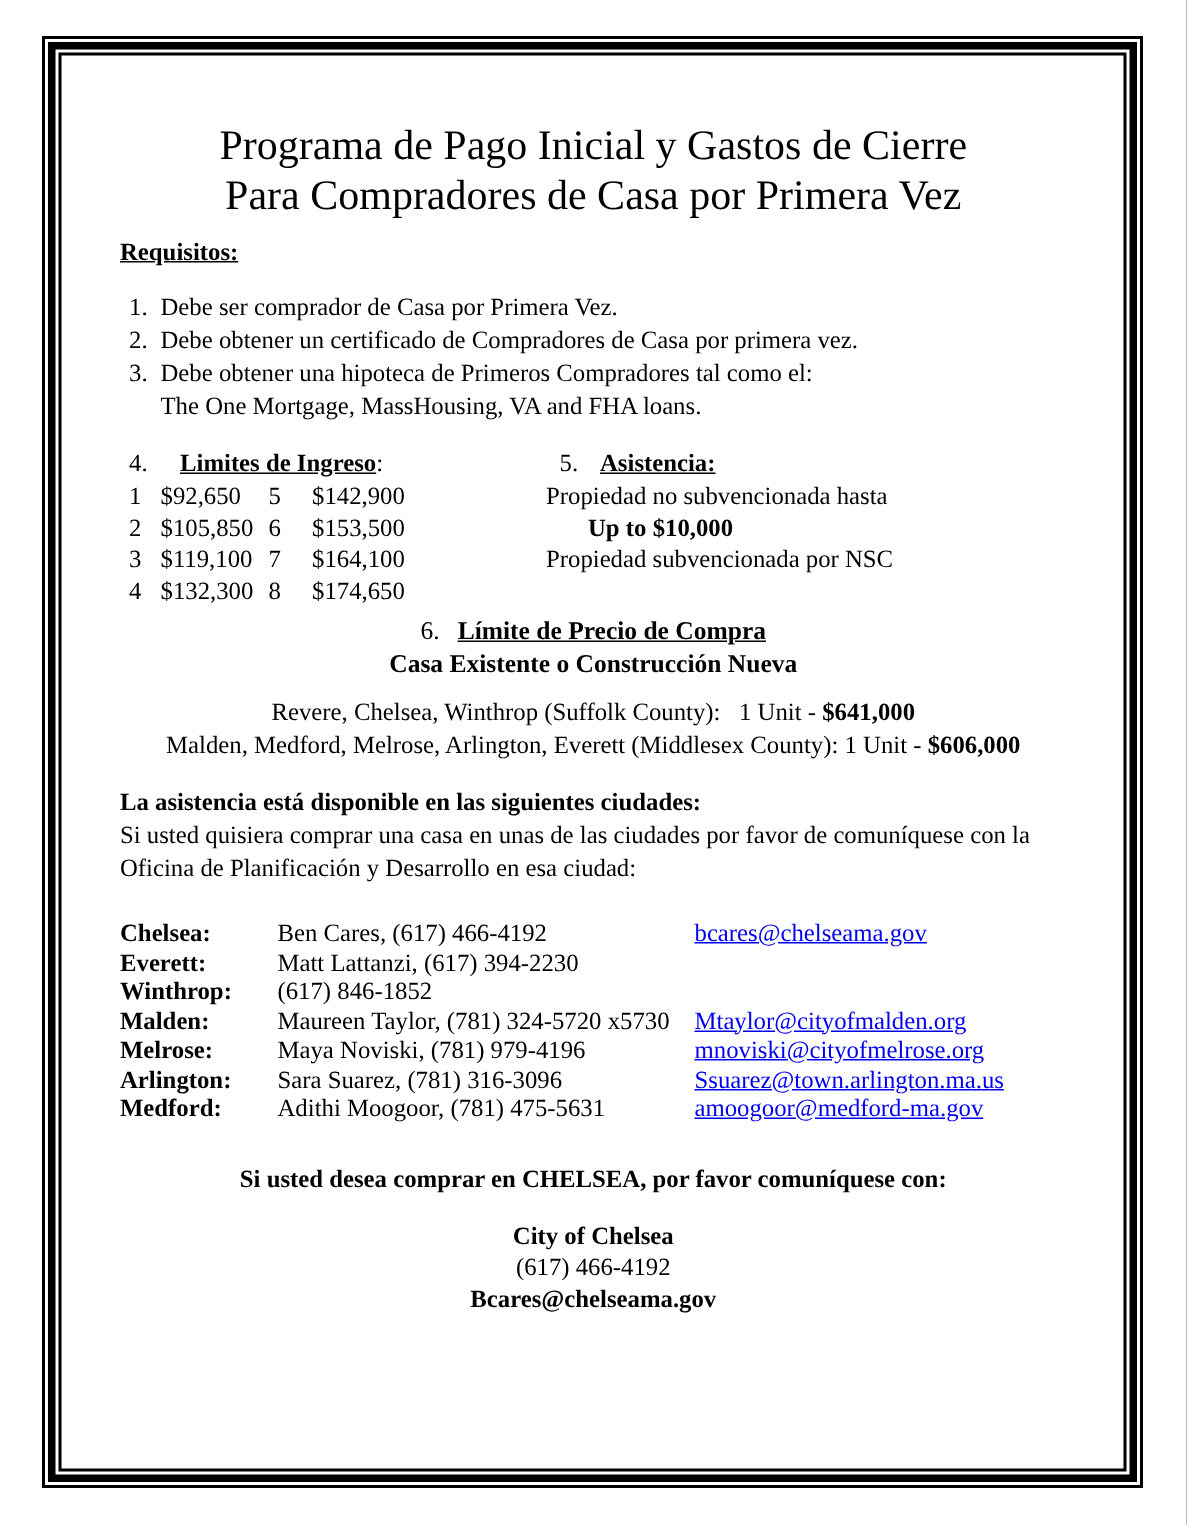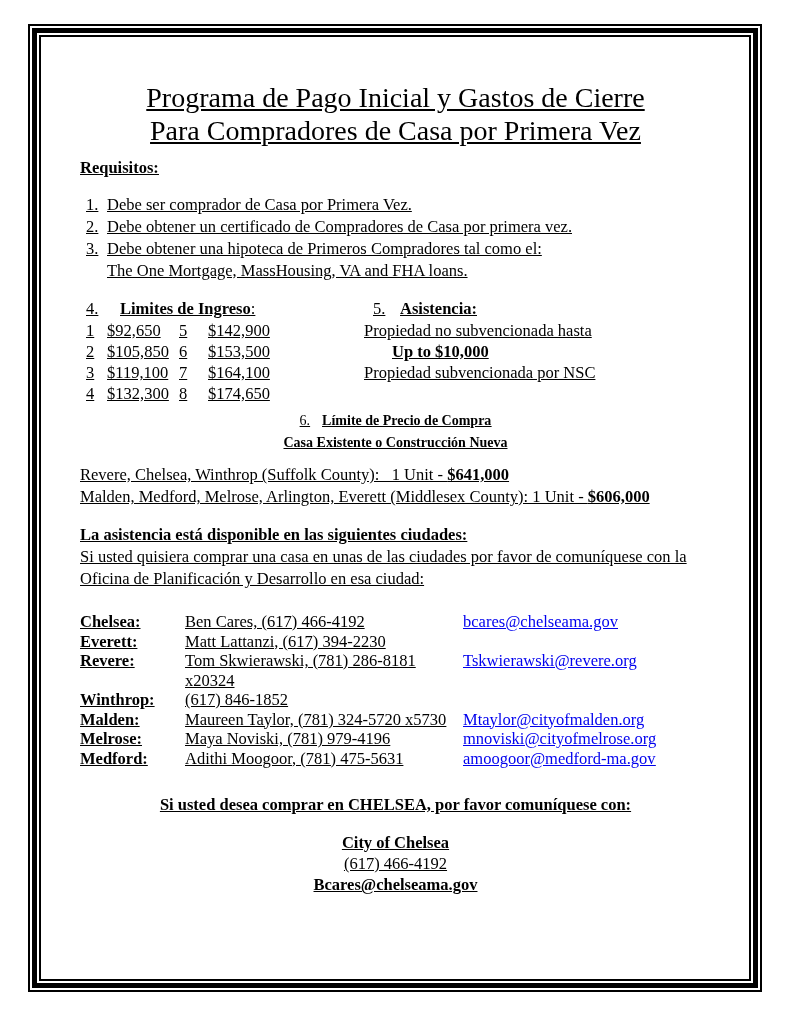--- a/index.html
+++ b/index.html
@@ -5,21 +5,21 @@
   html,body { margin:0; padding:0; background:#888; }
   .page {
     position:relative; width:791px; height:1024px; background:#ffffff;
     font-family:"Liberation Serif", serif; color:#000; margin:0 auto;
     overflow:hidden;
   }
   
   .frame-outer { position:absolute; top:24px; left:28px; right:29px; bottom:32px; border:2px solid #000; }
   .frame-mid   { position:absolute; inset:2px; border:5px solid #000; }
   .frame-inner { position:absolute; inset:2px; border:2px solid #000; overflow:hidden; }
-  .content { padding:0 38px 0 39px;text-decoration:underline; }
+  .content { padding:0 38px 0 39px; }
 
   .doc-title { margin-top:44px; text-align:center; font-size:28px; line-height:33px; }
 
   .req-heading { margin-top:10px; font-size:16.5px; line-height:22px; font-weight:bold; text-decoration:underline; }
 
   .req-list { margin-top:15px; font-size:16.5px; line-height:22px; }
   .req-item { display:flex; }
   .req-num { width:21px; margin-left:6px; flex:none; }
   .req-text { flex:1; }
   .req-text span { display:block; }
@@ -29,25 +29,25 @@
   .income-head { display:flex; line-height:22px; }
   .income-num { width:34px; margin-left:6px; flex:none; }
   .bold-u { font-weight:bold; text-decoration:underline; }
   .income-table { display:grid; grid-template-columns:21px 72px 29px 86px; margin-left:6px; line-height:21px; }
   .col-assist { flex:1; }
   .assist-head { display:flex; line-height:22px; }
   .assist-num { width:27px; margin-left:9px; flex:none; }
   .assist-line { line-height:21px; }
   .assist-line.bold { font-weight:bold; padding-left:28px; }
 
-  .sec6 { margin-top:6px; text-align:center; font-size:14px; line-height:22px; }
+  .sec6 { margin-top:6px; text-align:center; font-size:17px; line-height:22px; }
   .sec6-num { margin-right:12px; }
   .sec6-sub { font-weight:bold; }
 
-  .price-lines { margin-top:10px; font-size:16.5px; line-height:22px; }
+  .price-lines { margin-top:10px; text-align:center; font-size:16.5px; line-height:22px; }
   .pre { white-space:pre-wrap; }
   .price-lines b { font-weight:bold; }
 
   .ciudades { margin-top:16px; text-align:left; font-size:16.5px; line-height:22px; }
   .ciudades .head { font-weight:bold; }
 
   .contacts { margin-top:22px; font-size:16.5px; line-height:19.5px; }
   .contact-row { display:flex; }
   .contact-city { width:105px; flex:none; font-weight:bold; }
   .contact-info { width:278px; flex:none; }
@@ -151,38 +151,38 @@
             <div class="contact-row">
               <span class="contact-city">Chelsea:</span>
               <span class="contact-info">Ben Cares, (617) 466-4192</span>
               <a href="#" class="contact-email">bcares@chelseama.gov</a>
             </div>
             <div class="contact-row">
               <span class="contact-city">Everett:</span>
               <span class="contact-info">Matt Lattanzi, (617) 394-2230</span>
             </div>
             <div class="contact-row">
-              <span class="contact-city">Revere:</span>
-              <span class="contact-info">Tom Skwierawski, (781) 286-8181 x20324</span>
-              <a href="#" class="contact-email">Tskwierawski@revere.org</a>
-            </div>
-            <div class="contact-row">
               <span class="contact-city">Winthrop:</span>
               <span class="contact-info">(617) 846-1852</span>
               <a href="#" class="contact-email"></a>
             </div>
             <div class="contact-row">
               <span class="contact-city">Malden:</span>
               <span class="contact-info">Maureen Taylor, (781) 324-5720 x5730</span>
               <a href="#" class="contact-email">Mtaylor@cityofmalden.org</a>
             </div>
             <div class="contact-row">
               <span class="contact-city">Melrose:</span>
               <span class="contact-info">Maya Noviski, (781) 979-4196</span>
               <a href="#" class="contact-email">mnoviski@cityofmelrose.org</a>
+            </div>
+            <div class="contact-row">
+              <span class="contact-city">Arlington:</span>
+              <span class="contact-info">Sara Suarez, (781) 316-3096</span>
+              <a href="#" class="contact-email">Ssuarez@town.arlington.ma.us</a>
             </div>
             <div class="contact-row">
               <span class="contact-city">Medford:</span>
               <span class="contact-info">Adithi Moogoor, (781) 475-5631</span>
               <a href="#" class="contact-email">amoogoor@medford-ma.gov</a>
             </div>
           </div>
 
           <div class="chelsea-heading">Si usted desea comprar en CHELSEA, por favor comuníquese con:</div>
 

